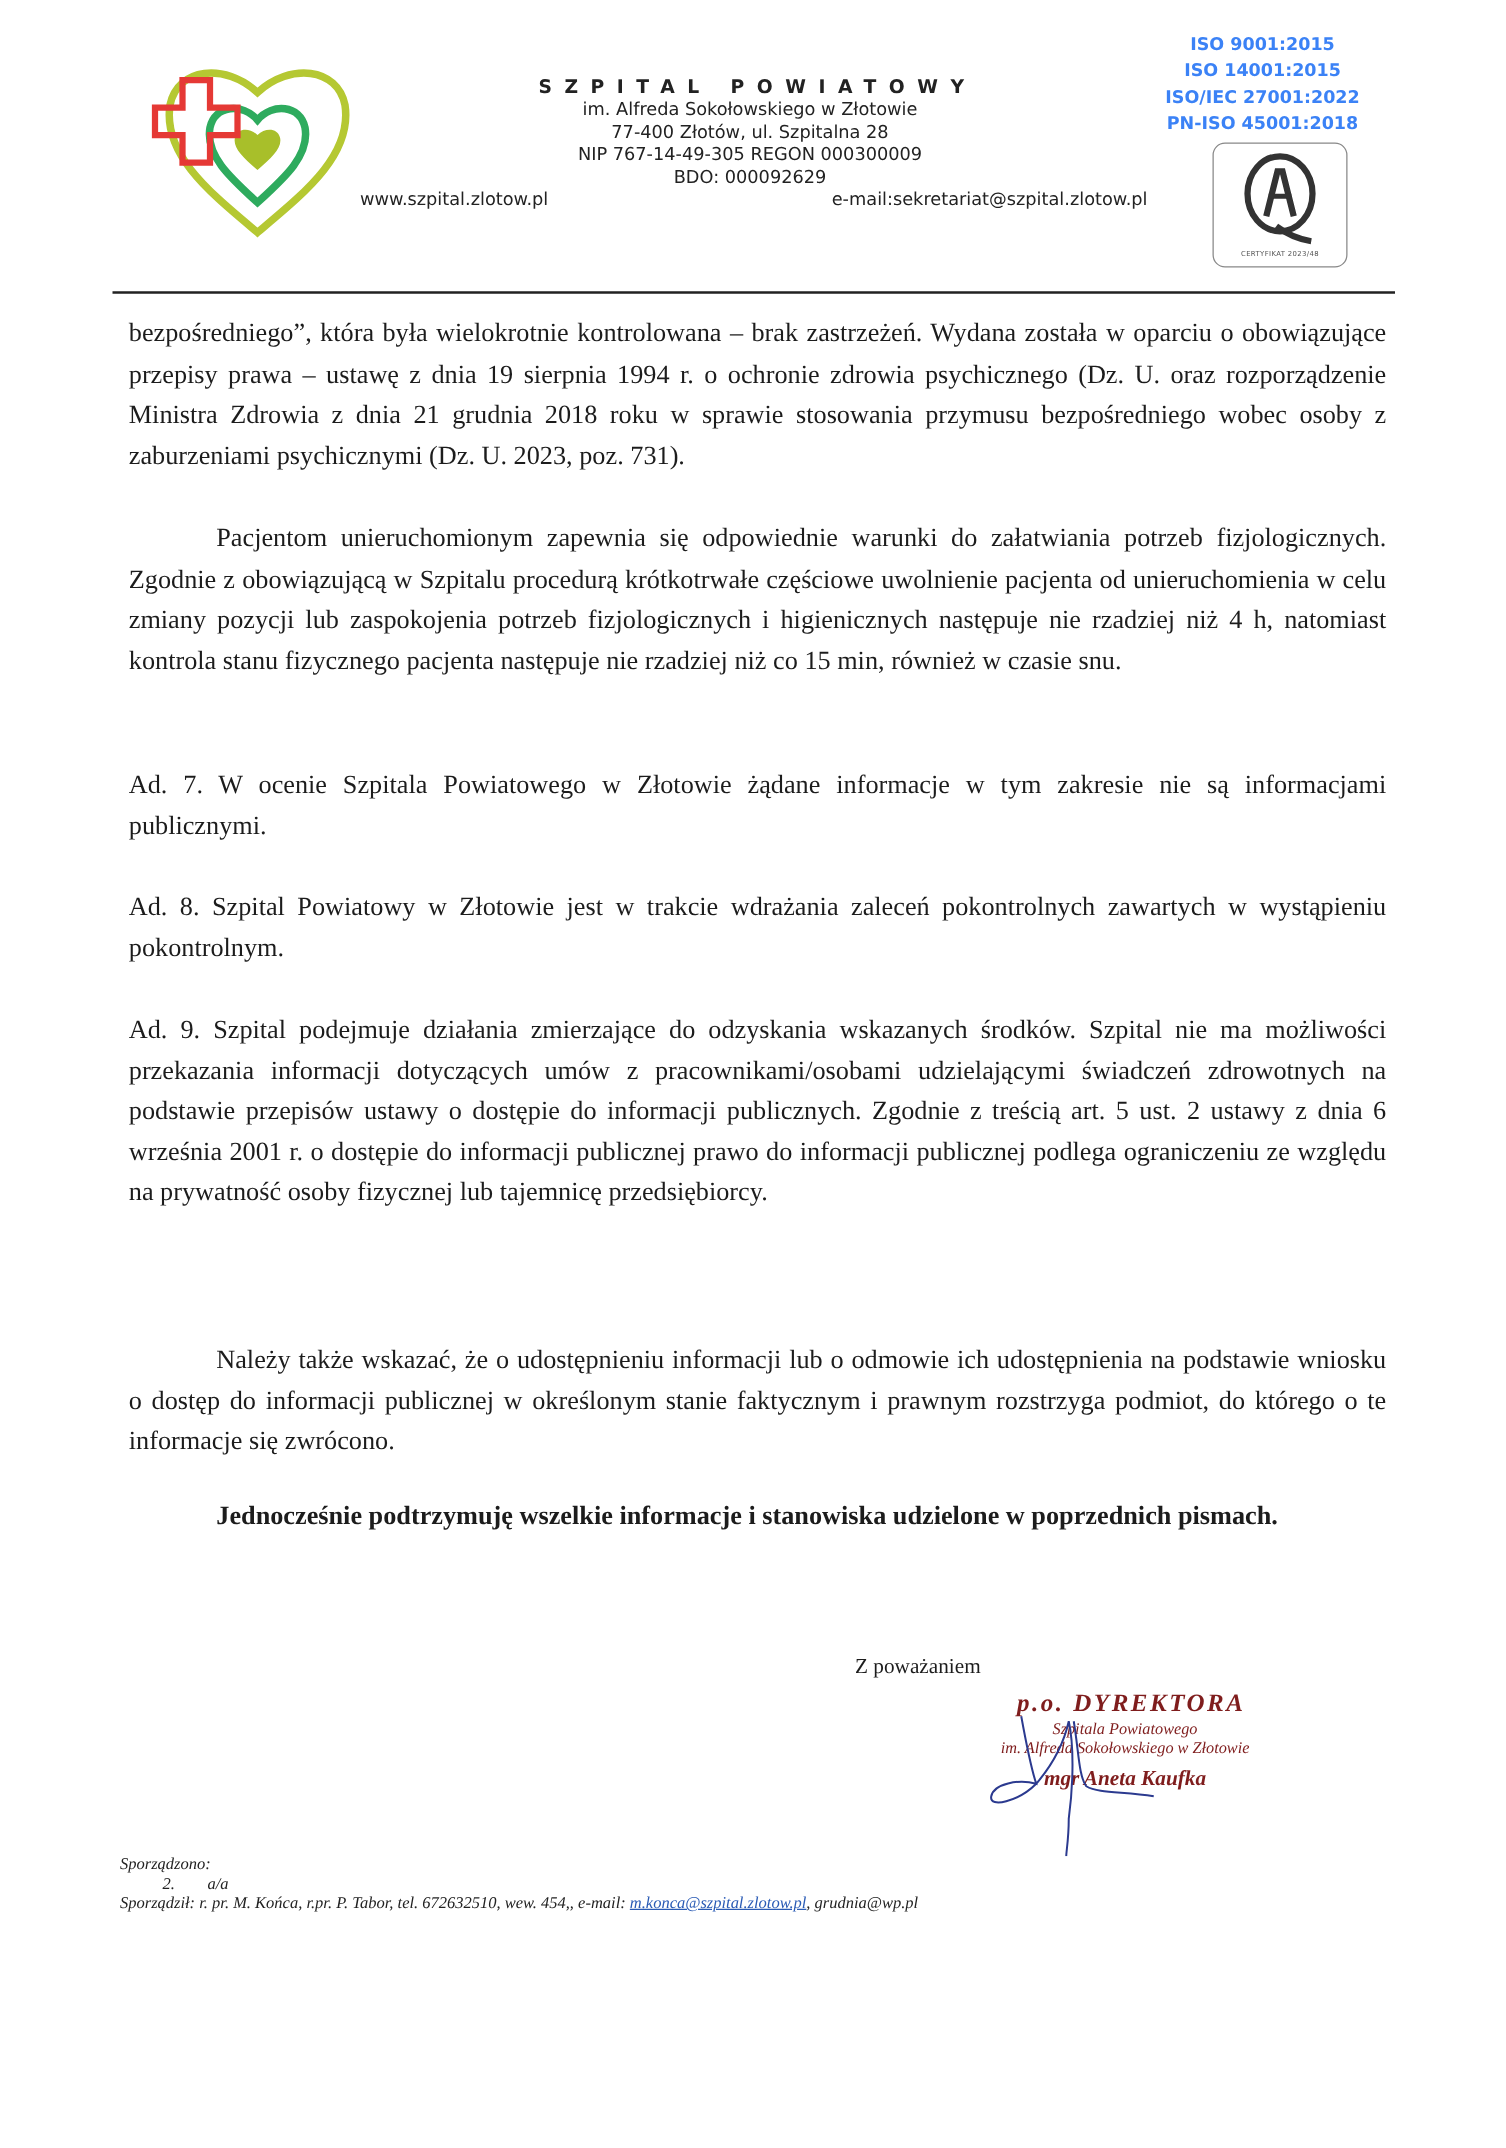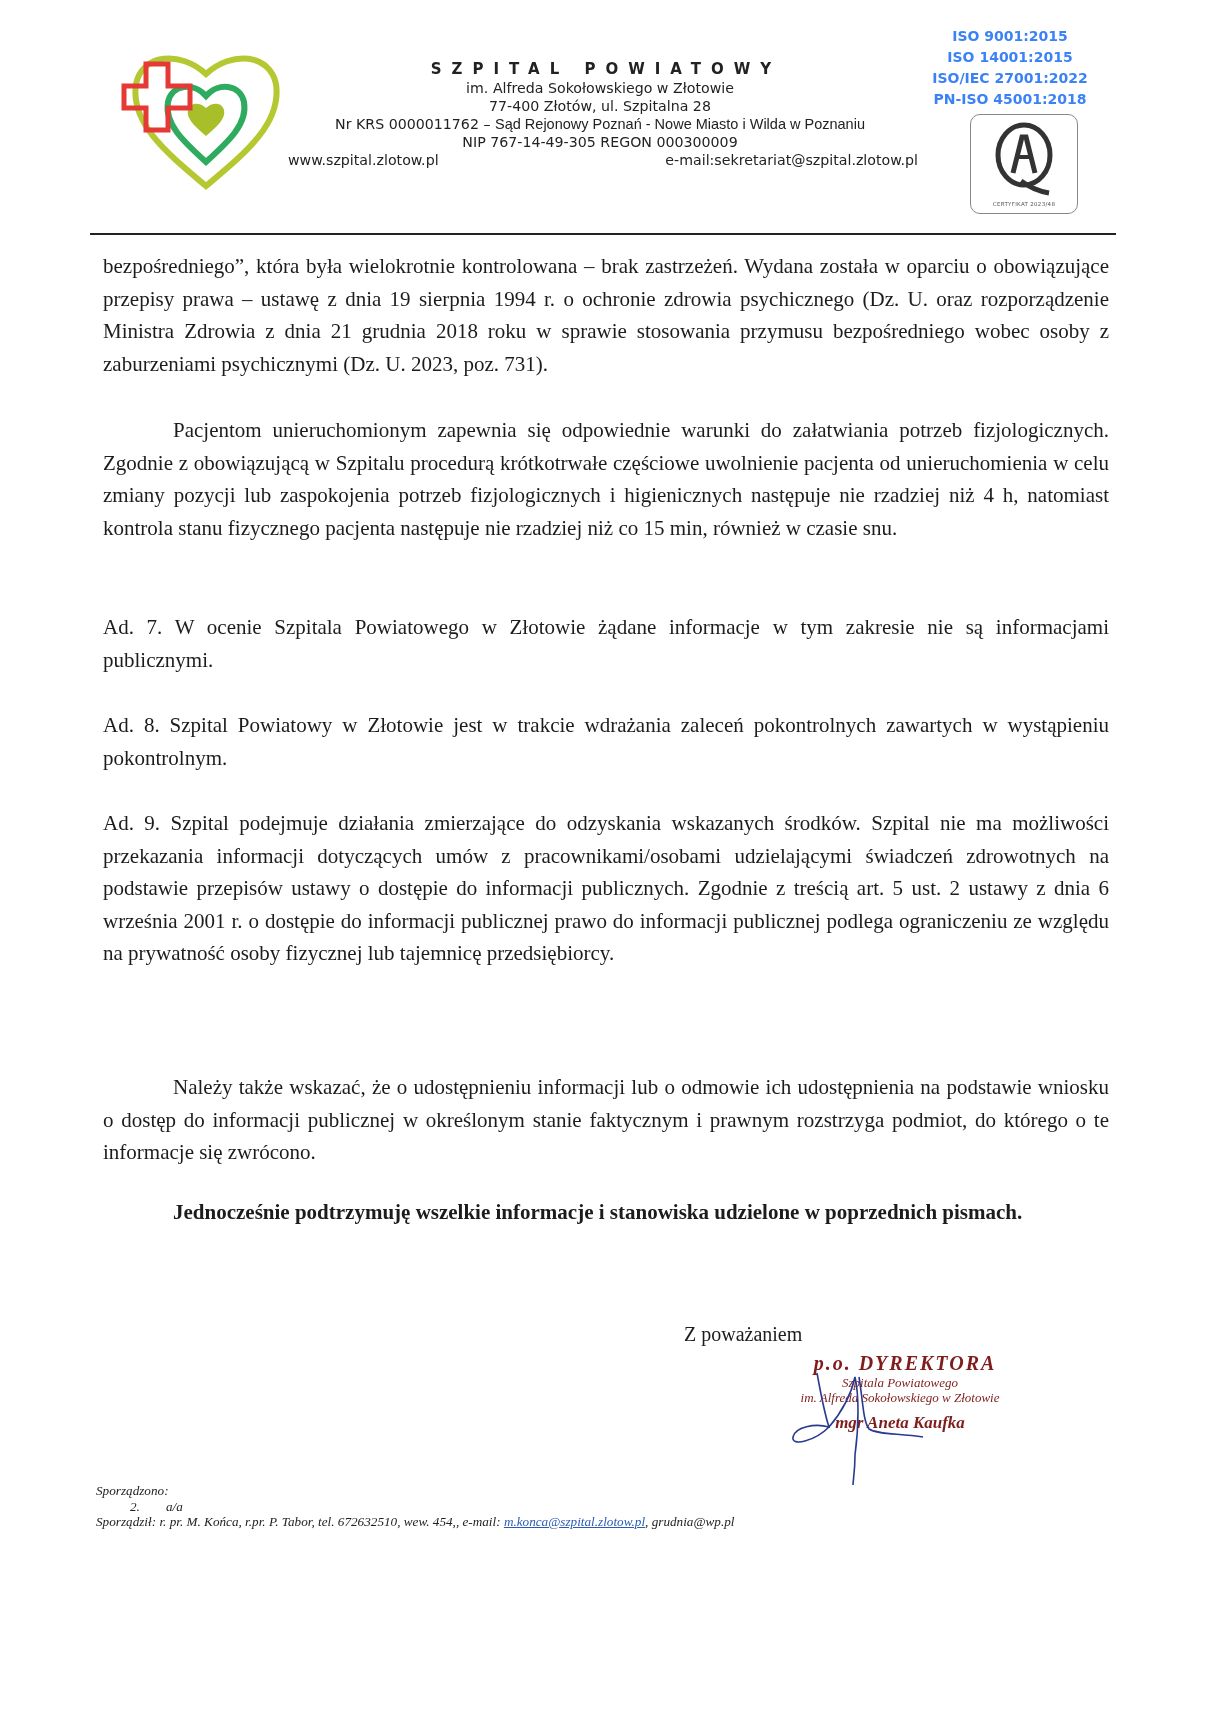--- a/index.html
+++ b/index.html
@@ -24,21 +24,21 @@
   .indent { text-indent: 70px; }
   .p1 { top: 250px; }
   .p2 { top: 414px; }
   .p3 { top: 611px; }
   .p4 { top: 709px; }
   .p5 { top: 807px; }
   .p6 { top: 1071px; }
   .p7 { top: 1200px; line-height: 24px; font-weight: bold; }
 
   
-  .closing { position: absolute; left: 684px; top: 1323px; font-size: 20px; }
+  .closing { position: absolute; left: 684px; top: 1323px; font-size: 17px; }
   .stamp { position: absolute; left: 740px; top: 1352px; width: 320px; text-align: center; color: #7f1d1d; font-style: italic; font-family: "Liberation Serif", serif; }
   .stamp .s1 { font-size: 20px; font-weight: bold; letter-spacing: 2px; margin-left: 10px; }
   .stamp .s2 { font-size: 13px; line-height: 15px; }
   .stamp .s3 { font-size: 13px; line-height: 15px; }
   .stamp .s4 { font-size: 17px; font-weight: bold; margin-top: 8px; }
   .signature { position: absolute; left: 755px; top: 1355px; width: 260px; height: 130px; }
 
   
   .footer { position: absolute; left: 96px; top: 1483px; font-size: 13.2px; font-style: italic; line-height: 15.5px; color: #222; }
   .footer .li { padding-left: 34px; }
@@ -58,22 +58,22 @@
     <path d="M88 92 C76 82 68 74 70 66 C72 58 82 58 88 64 C94 58 104 58 106 66 C108 74 100 82 88 92 Z" fill="#a8bf2a"></path>
 
     <path d="M28 20 H50 V42 H72 V64 H50 V86 H28 V64 H6 V42 H28 Z" fill="none" stroke="#e53935" stroke-width="5" stroke-linejoin="miter"></path>
   </svg>
 </div>
 
 <div class="hdr-center">
   <div class="hdr-title">SZPITAL POWIATOWY</div>
   <div class="hdr-line">im. Alfreda Sokołowskiego w Złotowie</div>
   <div class="hdr-line">77-400 Złotów, ul. Szpitalna 28</div>
-  <div class="hdr-line"><span>Nr KRS 0000011762 – </span><span class="thin">Sąd Rejonowy Poznań - Nowe Miasto i Wilda w Poznaniu</span></div>
   <div class="hdr-line">NIP 767-14-49-305 REGON 000300009</div>
+  <div class="hdr-line">BDO: 000092629</div>
   <div class="hdr-split">
     <span>www.szpital.zlotow.pl</span>
     <span>e-mail:sekretariat@szpital.zlotow.pl</span>
   </div>
 </div>
 
 <div class="iso">
   <div>ISO 9001:2015</div>
   <div>ISO 14001:2015</div>
   <div>ISO/IEC 27001:2022</div>

